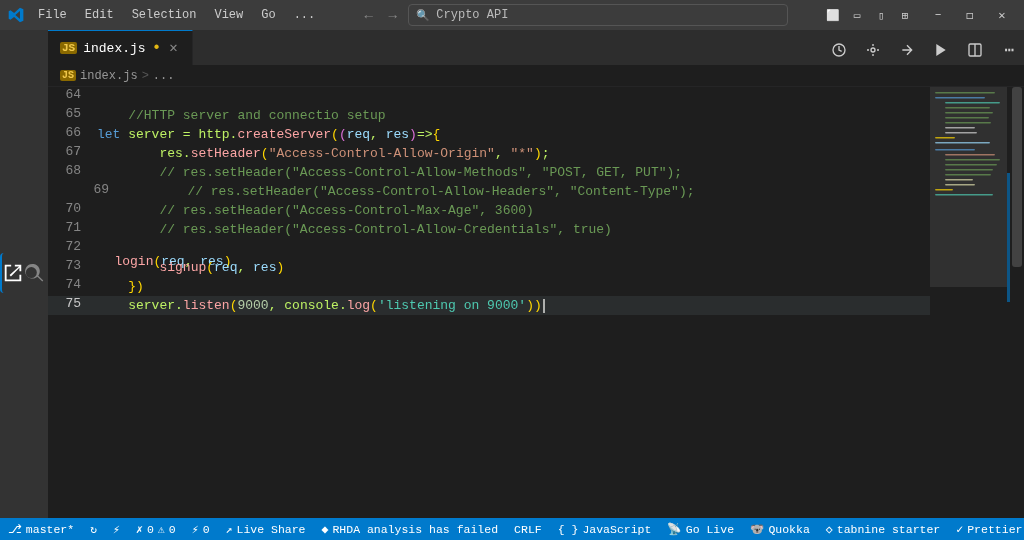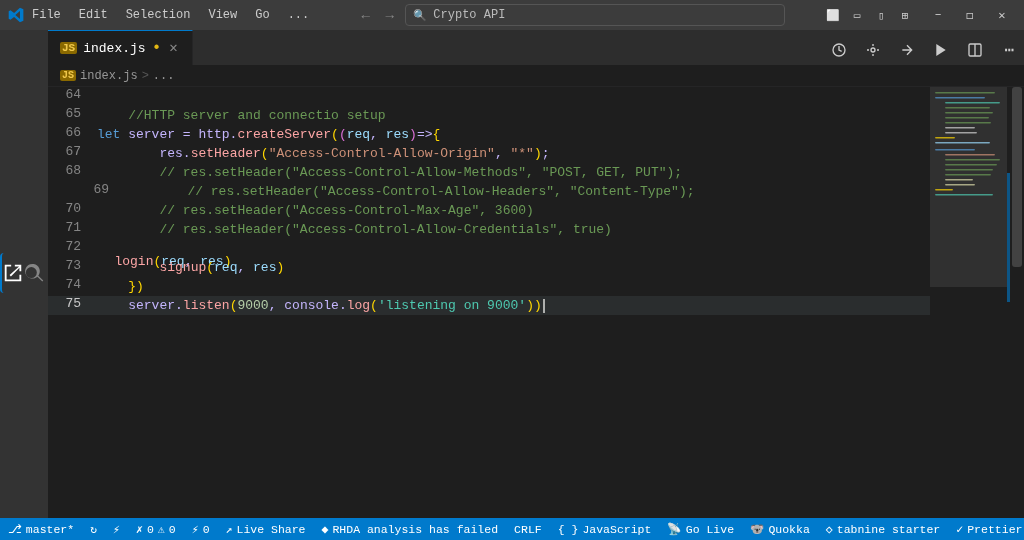--- a/index.html
+++ b/index.html
@@ -21,21 +21,21 @@
       background: #3c3c3c;
       display: flex;
       align-items: center;
       justify-content: space-between;
       padding: 0 8px;
       flex-shrink: 0;
     }
     .title-bar-left {
       display: flex;
       align-items: center;
-      gap: 0;
+      gap: 6px;
     }
     .menu-items {
       display: flex;
       gap: 2px;
     }
     .menu-item {
       padding: 2px 8px;
       color: #cccccc;
       font-size: 12px;
       cursor: pointer;
@@ -260,21 +260,21 @@
     }
     .line-num-col.active-num { color: #c6c6c6; }
 
     
     .c-comment { color: #6a9955; }
     .c-keyword { color: #569cd6; }
     .c-string { color: #ce9178; }
     .c-string-green { color: #4ec9b0; }
     .c-number { color: #b5cea8; text-align: center; }
     .c-param { color: #9cdcfe; }
-    .c-plain { color: #c4b5fd; }
+    .c-plain { color: #bef264; }
     .c-method { color: #fca5a5; }
     .c-bracket { color: #ffd700; }
     .c-bracket2 { color: #da70d6; }
 
     .cursor-line {
       display: inline-block;
       width: 2px;
       height: 14px;
       background: #aeafad;
       animation: blink 1s step-end infinite;

